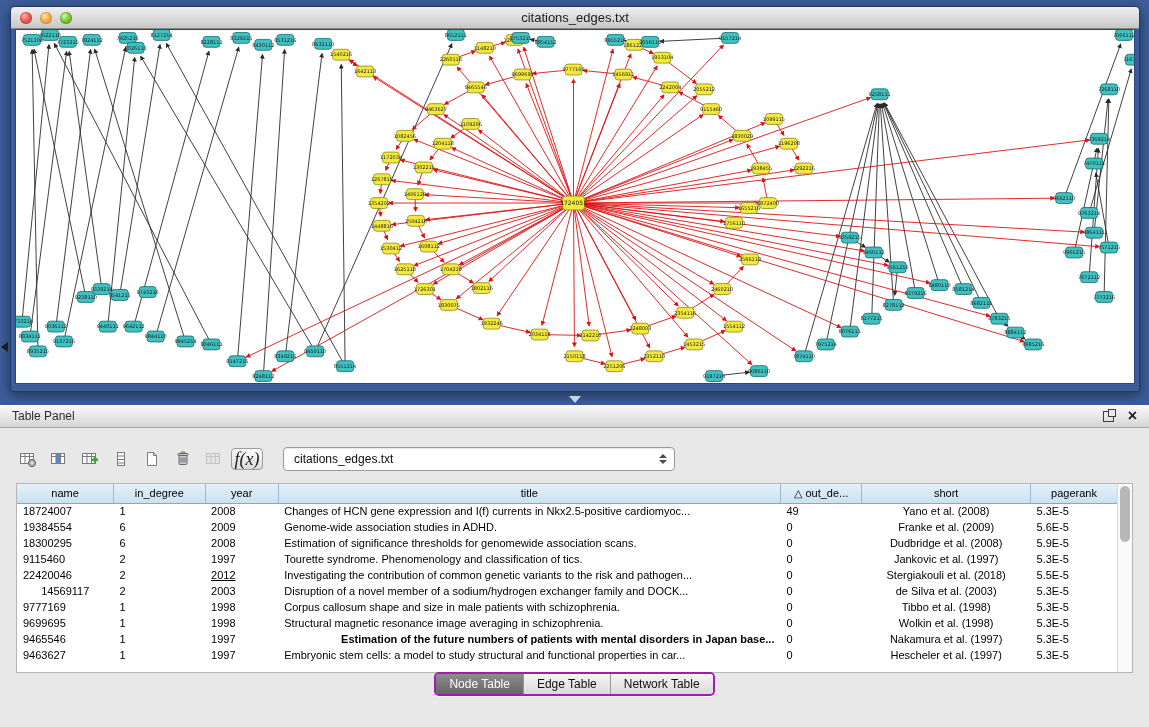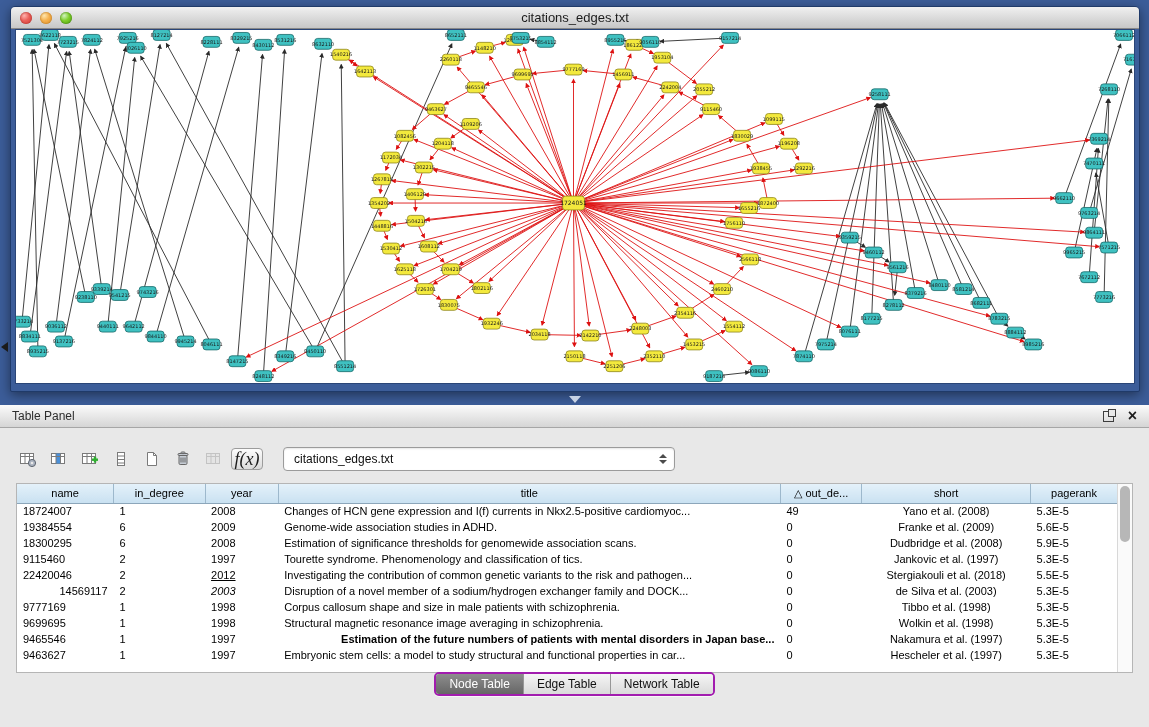--- a/index.html
+++ b/index.html
@@ -893,23 +893,23 @@
             <tr>
               <td style="text-align: left;">22420046</td>
               <td style="text-align: left;">2</td>
               <td style="text-align: left; text-decoration: underline;">2012</td>
               <td style="text-align: left;">Investigating the contribution of common genetic variants to the risk and pathogen...</td>
               <td style="text-align: left;">0</td>
               <td style="text-align: center;">Stergiakouli et al. (2018)</td>
               <td style="text-align: left;">5.5E-5</td>
             </tr>
             <tr>
-              <td style="text-align: right;">14569117</td>
+              <td style="text-align: center;">14569117</td>
               <td style="text-align: left;">2</td>
-              <td style="text-align: left; font-style: italic;">2003</td>
+              <td style="text-align: left;">2003</td>
               <td style="text-align: left;">Disruption of a novel member of a sodium/hydrogen exchanger family and DOCK...</td>
               <td style="text-align: left;">0</td>
               <td style="text-align: center;">de Silva et al. (2003)</td>
               <td style="text-align: left;">5.3E-5</td>
             </tr>
             <tr>
               <td style="text-align: left;">9777169</td>
               <td style="text-align: left;">1</td>
               <td style="text-align: left;">1998</td>
               <td style="text-align: left;">Corpus callosum shape and size in male patients with schizophrenia.</td>

